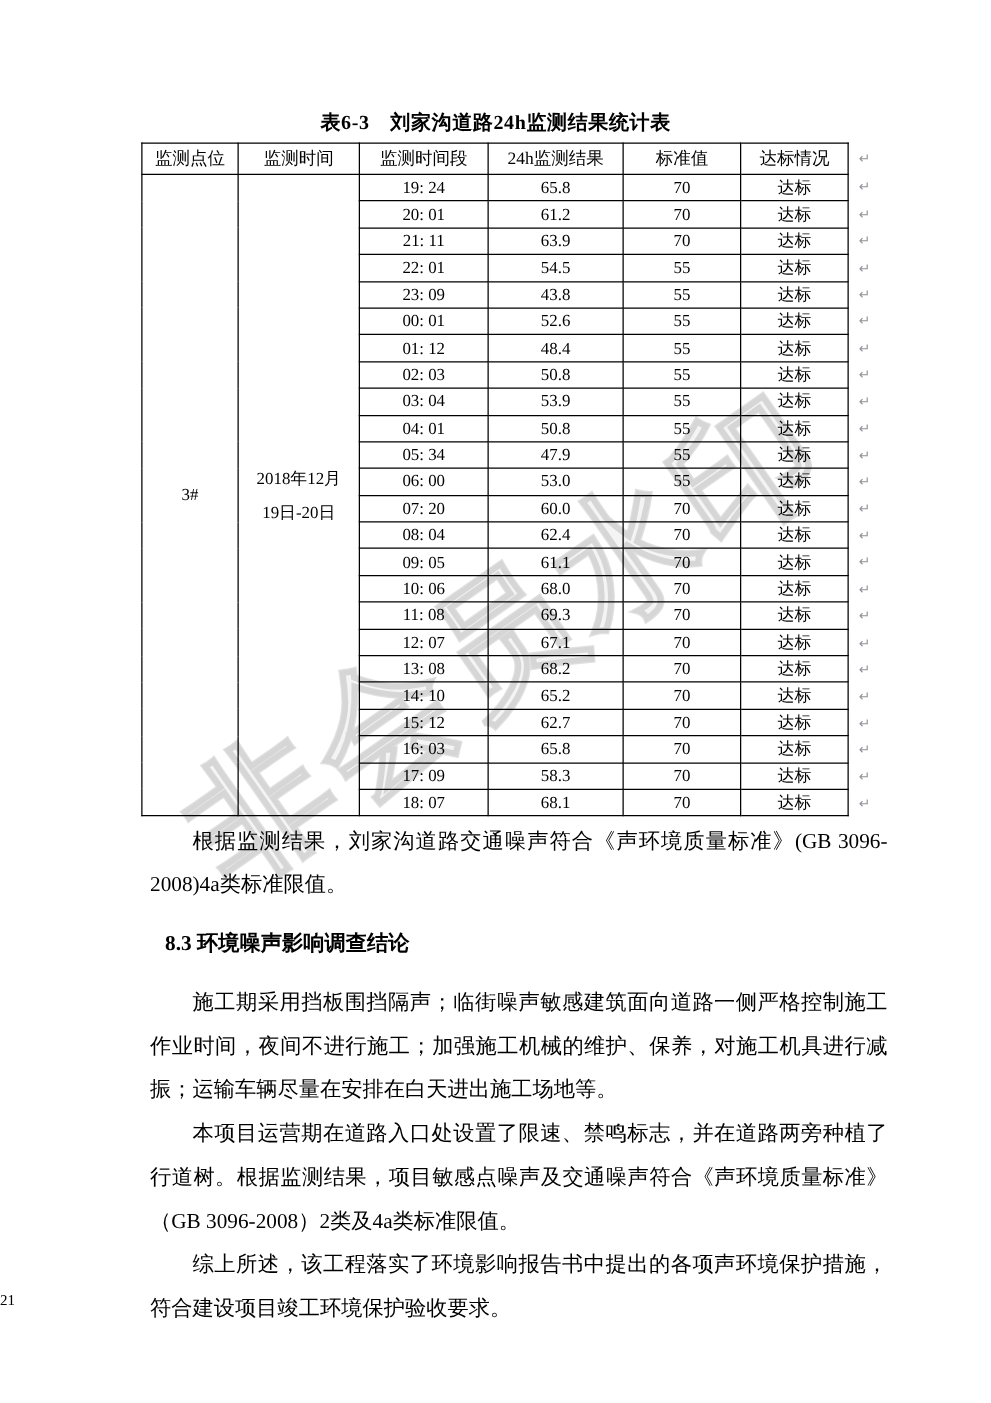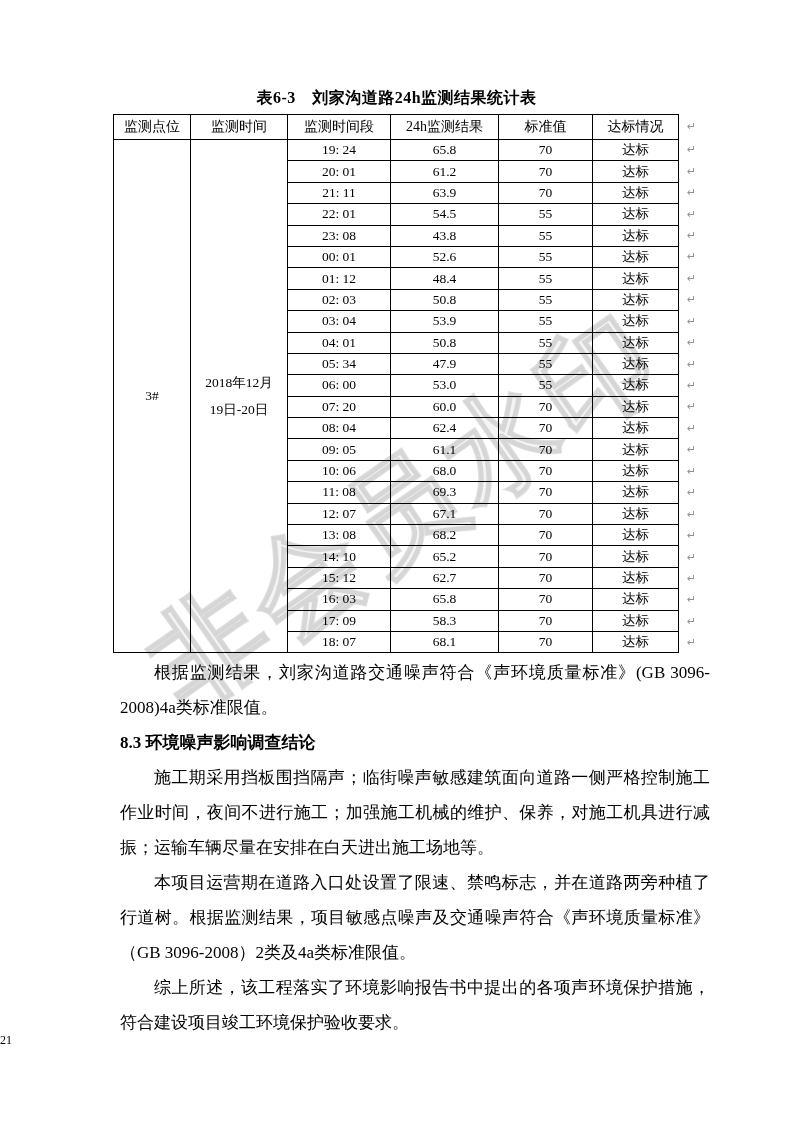--- a/index.html
+++ b/index.html
@@ -37,21 +37,21 @@
   
   .marks{
     left:687px;top:114px;display:flex;flex-direction:column;
     color:#8f9399;font-size:11px;font-family:"DejaVu Sans",sans-serif;
   }
   .marks span{height:21.45px;display:flex;align-items:center;}
   .marks span.hdr{height:25px;}
   
   .content{left:120px;top:655px;width:590px;font-size:17px;line-height:35px;text-align:justify;}
   .content p{margin:0;text-indent:34px;}
-  .content h2{margin:0;font-size:17px;font-weight:bold;line-height:35px;text-indent:0;}
+  .content h2{margin:12px;font-size:17px;font-weight:bold;line-height:35px;text-indent:0;}
   
   .pagenum{top:1033px;left:0;width:793px;font-size:12px;}
 </style>
 </head>
 <body>
 
 <div class="watermark">非会员水印</div>
 
 <div class="layer doc-title">表6-3　刘家沟道路24h监测结果统计表</div>
 
@@ -99,21 +99,21 @@
           <td>70</td>
           <td>达标</td>
         </tr>
         <tr>
           <td>22: 01</td>
           <td>54.5</td>
           <td>55</td>
           <td>达标</td>
         </tr>
         <tr>
-          <td>23: 08</td>
+          <td>23: 09</td>
           <td>43.8</td>
           <td>55</td>
           <td>达标</td>
         </tr>
         <tr>
           <td>00: 01</td>
           <td>52.6</td>
           <td>55</td>
           <td>达标</td>
         </tr>

